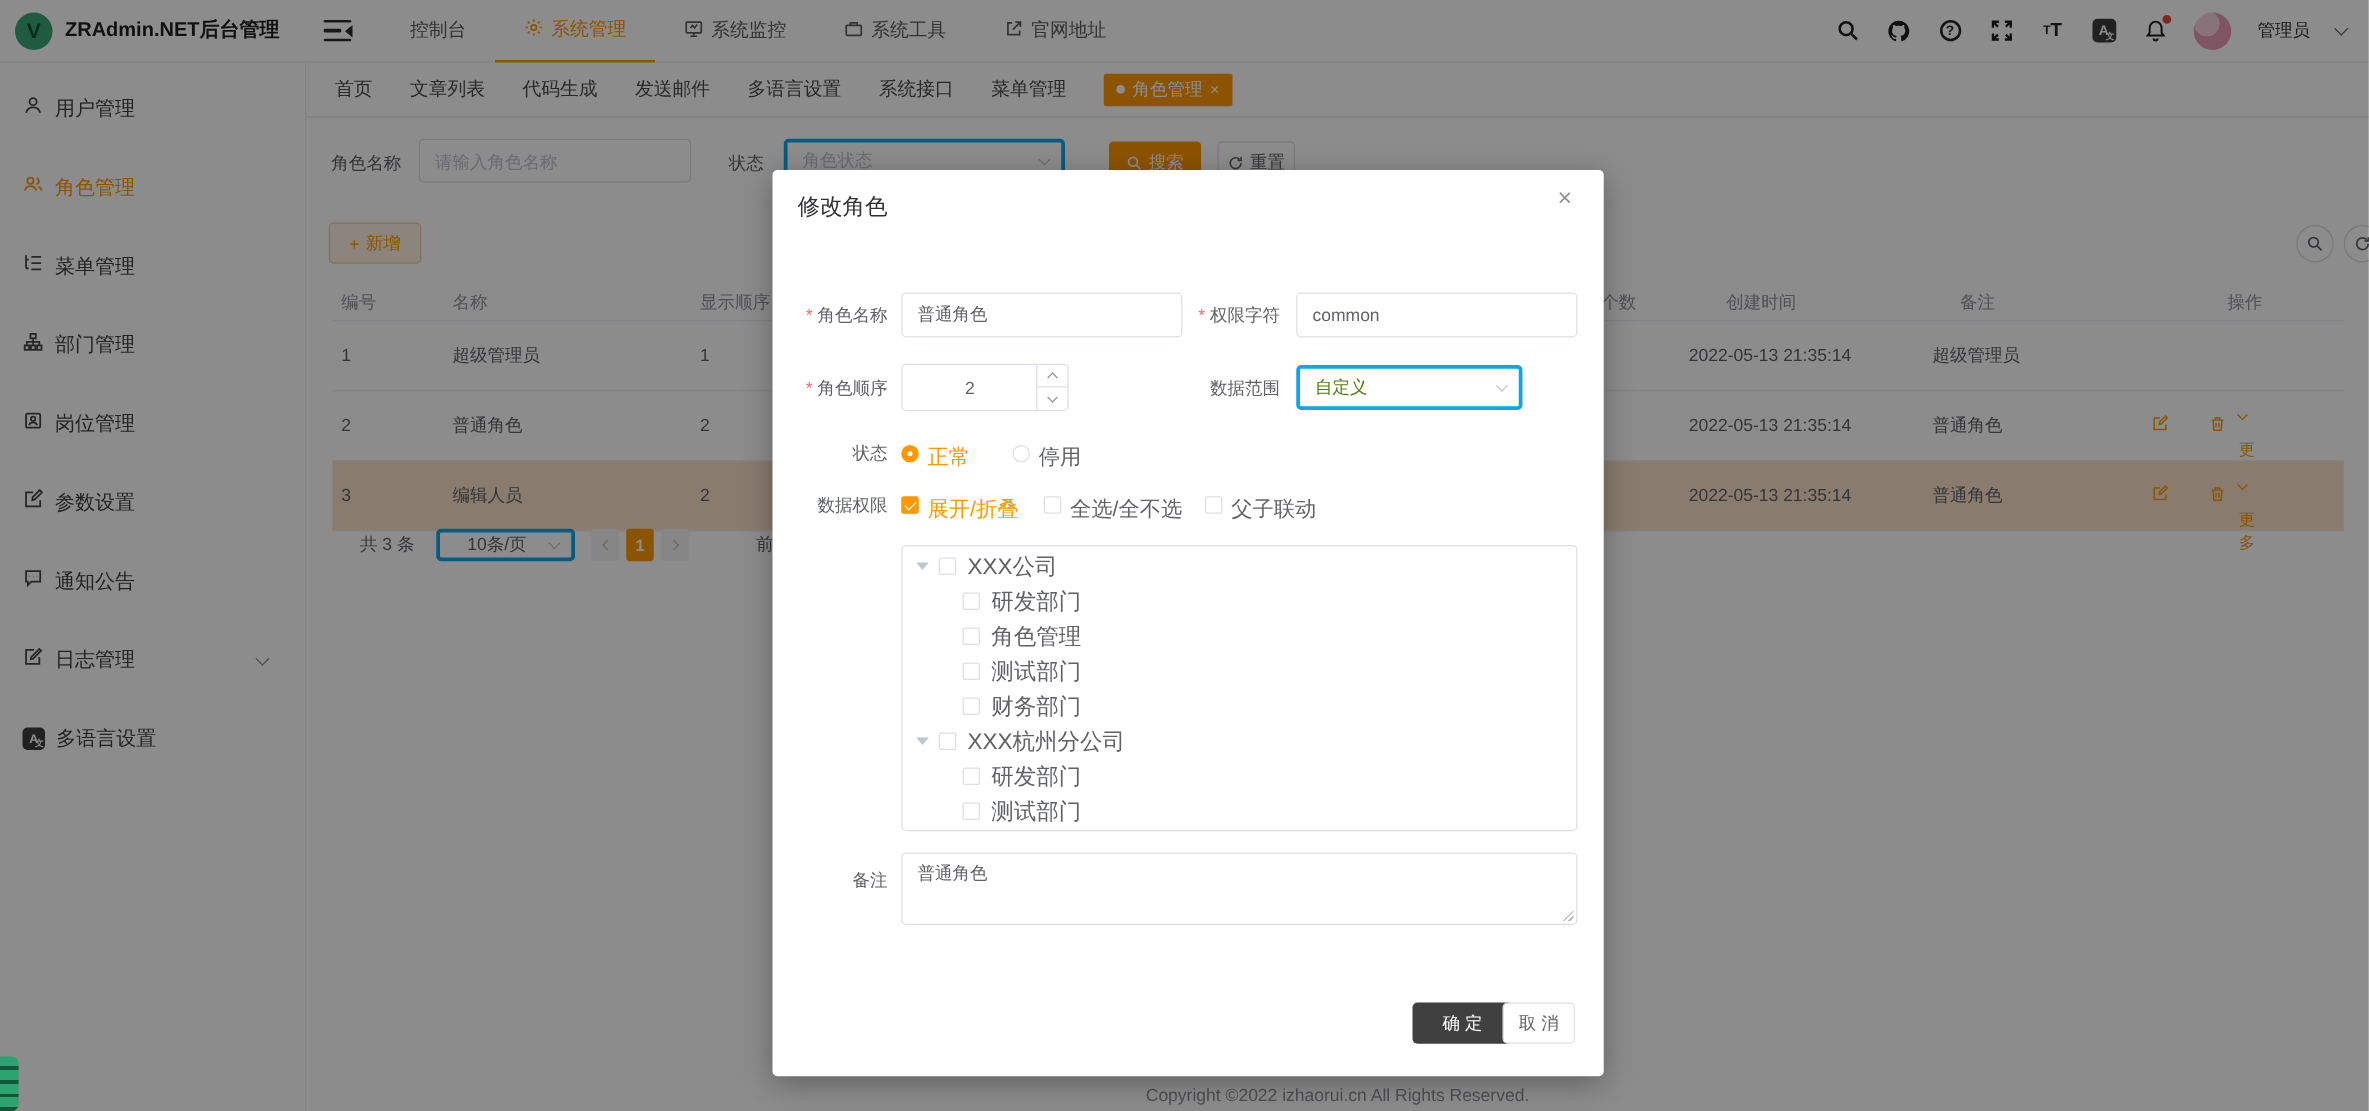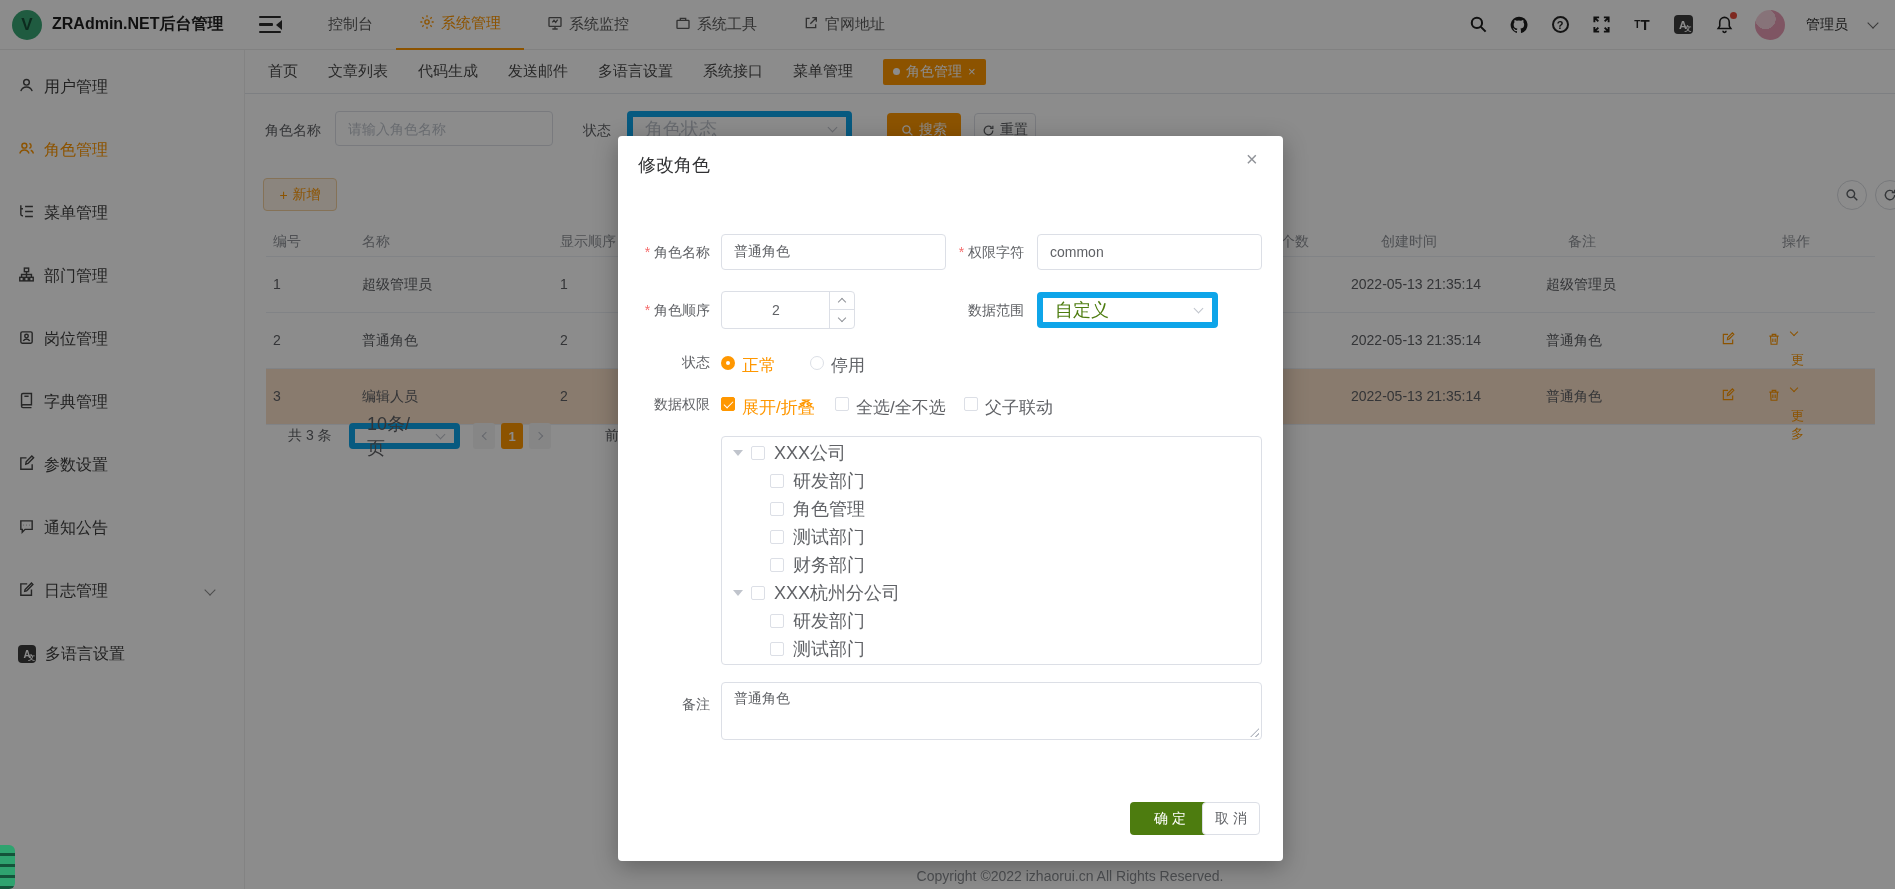--- a/index.html
+++ b/index.html
@@ -64,21 +64,21 @@
   .tab { font-size:15px; color:#4a4a4a; cursor:pointer; white-space:nowrap; }
   .tab.active { background:#ff9700; color:#fff; padding:4px 10px; border-radius:2px;
     display:flex; align-items:center; gap:6px; font-size:14px; }
   .tab .dot { width:7px; height:7px; border-radius:50%; background:#fff; display:inline-block; }
   .tab .x { font-size:13px; }
 
   .field-label { font-size:14px; color:#606266; }
   .inp { border:1px solid #dcdfe6; border-radius:4px; background:#fff; font-size:14px;
     color:#606266; padding:0 12px; outline:none; }
   .inp::placeholder { color:#bfc4cc; }
-  .sel { border:6px solid #0ea5e9; border-radius:4px; background:#fff; font-size:18px;
+  .sel { border:3px solid #0ea5e9; border-radius:4px; background:#fff; font-size:14px;
     color:#bfc4cc; padding:0 12px; display:flex; align-items:center; position:relative; cursor:pointer; }
   .sel .sel-ar { position:absolute; right:10px; top:50%; margin-top:-5px; width:7px; height:7px;
     border-right:1.4px solid #c0c4cc; border-bottom:1.4px solid #c0c4cc; transform:rotate(45deg); }
   .btn { border-radius:4px; font-size:14px; display:inline-flex; align-items:center;
     justify-content:center; gap:5px; cursor:pointer; border:1px solid transparent; }
   .btn-orange { background:#ff9700; color:#fff; }
   .btn-plainwarn { background:#fdf3e6; border-color:#f2cf9e; color:#ff9700; }
   .btn-default { background:#fff; border-color:#dcdfe6; color:#606266; }
   .circle-tool { width:30px; height:30px; border-radius:50%; border:1px solid #d9dce1; background:#fff;
     display:flex; align-items:center; justify-content:center; cursor:pointer; }
@@ -275,27 +275,20 @@
   <div class="side-item">
     <span><svg width="17" height="17" viewBox="0 0 24 24" stroke-width="2">
           <rect x="4" y="4" width="16" height="16" rx="2"></rect>
           <circle cx="12" cy="10" r="2.5"></circle>
           <path d="M7.5 17c.8-2 2.5-3 4.5-3s3.7 1 4.5 3"></path>
         </svg></span>
     <span>岗位管理</span>
   </div>
   <div class="side-item">
     <span><svg width="17" height="17" viewBox="0 0 24 24" stroke-width="2">
-          <path d="M5 4a2 2 0 0 1 2-2h12v16H7a2 2 0 0 0-2 2V4zM5 20a2 2 0 0 0 2 2h12"></path>
-          <path d="M9 6h6"></path>
-        </svg></span>
-    <span>字典管理</span>
-  </div>
-  <div class="side-item">
-    <span><svg width="17" height="17" viewBox="0 0 24 24" stroke-width="2">
           <path d="M20 13v7H4V4h8"></path>
           <path d="M14 12l8-8-2.5-2.5L11.5 9.5 11 13z"></path>
         </svg></span>
     <span>参数设置</span>
   </div>
   <div class="side-item">
     <span><svg width="17" height="17" viewBox="0 0 24 24" stroke-width="2">
           <path d="M4 4h16v12H10l-4 4v-4H4z"></path>
           <path d="M8 10h.5M12 10h.5M16 10h.5"></path>
         </svg></span>
@@ -525,17 +518,17 @@
     <div class="tnode child">
       <span class="tcb"></span>
       <span class="tl">测试部门</span>
     </div>
   </div>
 
   <span class="m-label" style="left:0; top:560px;">备注</span>
   <textarea class="m-textarea" style="">普通角色</textarea>
   <i class="resize-h"></i>
 
-  <div class="m-btn" style="left:512px; width:80px; background:#4d7c0f; color:#fff;">确定</div>
+  <div class="m-btn" style="left:512px; width:80px; background:#404040; color:#fff;">确定</div>
   <div class="m-btn" style="left:584px; width:58px; background:#fff; border:1px solid #dcdfe6; color:#606266;">取消</div>
 </div>
 
 <div class="float-widget"></div>
 
 </body></html>

